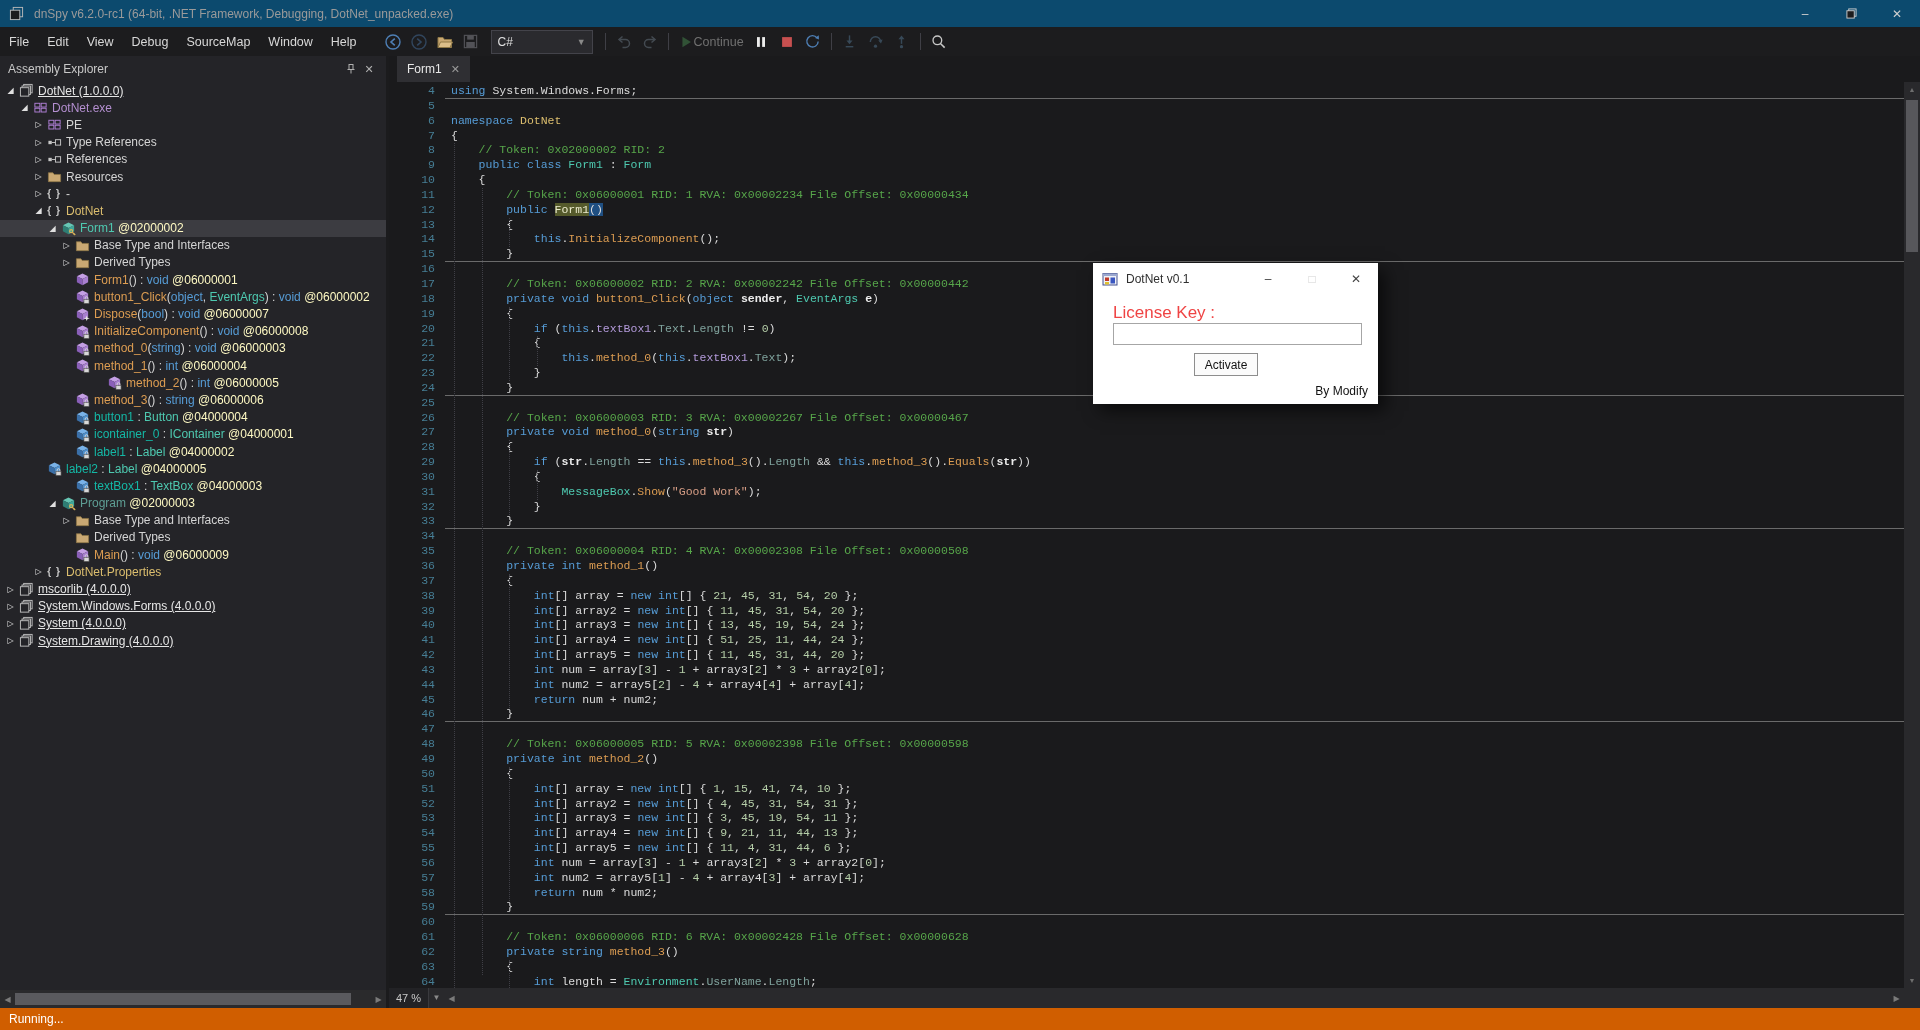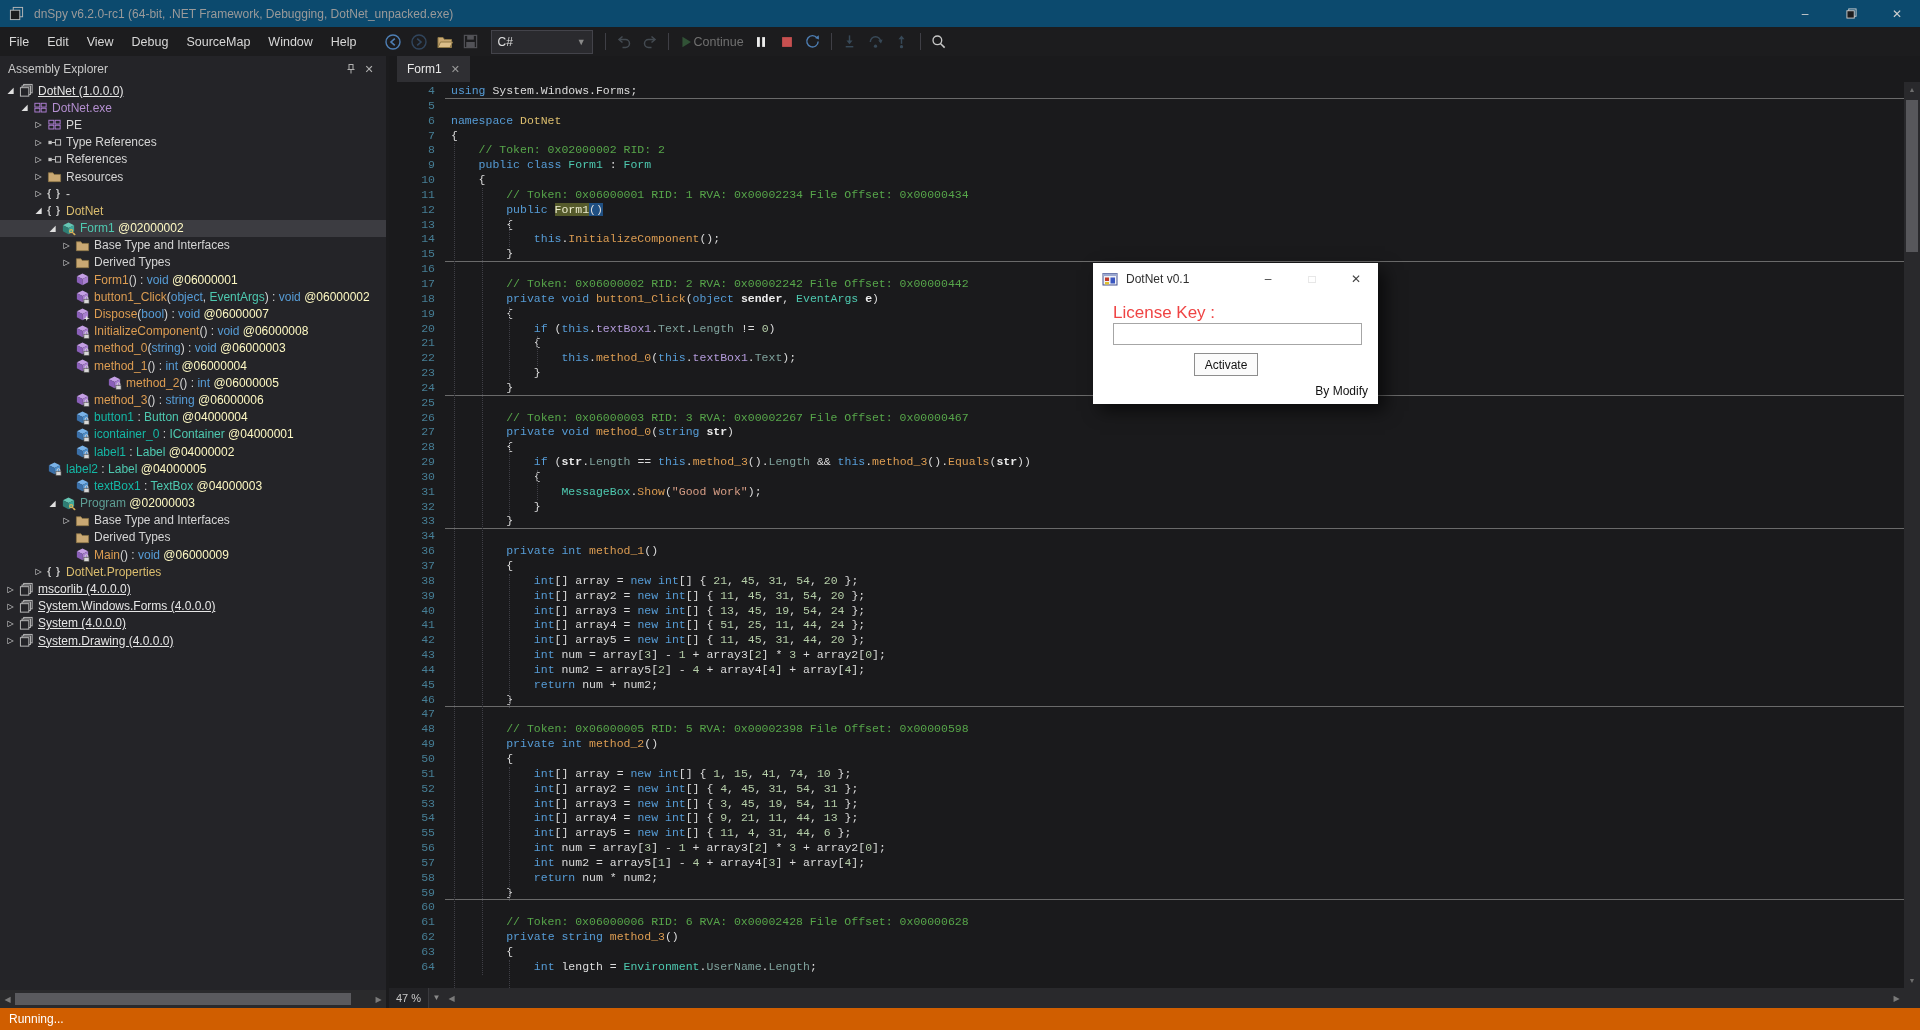--- a/index.html
+++ b/index.html
@@ -487,20 +487,21 @@
       <div class="cl"><span class="ln">25</span></div>
       <div class="cl"><span class="ln">26</span><span class="cs-c">        // Token: 0x06000003 RID: 3 RVA: 0x00002267 File Offset: 0x00000467</span></div>
       <div class="cl"><span class="ln">27</span><span class="cs-w">        </span><span class="cs-k">private void </span><span class="cs-m">method_0</span><span class="cs-w">(</span><span class="cs-k">string</span><span class="cs-b"> str</span><span class="cs-w">)</span></div>
       <div class="cl"><span class="ln">28</span><span class="cs-w">        {</span></div>
       <div class="cl"><span class="ln">29</span><span class="cs-w">            </span><span class="cs-k">if</span><span class="cs-w"> (</span><span class="cs-b">str</span><span class="cs-w">.</span><span class="cs-p">Length</span><span class="cs-w"> == </span><span class="cs-k">this</span><span class="cs-w">.</span><span class="cs-m">method_3</span><span class="cs-w">().</span><span class="cs-p">Length</span><span class="cs-w"> &amp;&amp; </span><span class="cs-k">this</span><span class="cs-w">.</span><span class="cs-m">method_3</span><span class="cs-w">().</span><span class="cs-m">Equals</span><span class="cs-w">(</span><span class="cs-b">str</span><span class="cs-w">))</span></div>
       <div class="cl"><span class="ln">30</span><span class="cs-w">            {</span></div>
       <div class="cl"><span class="ln">31</span><span class="cs-w">                </span><span class="cs-t">MessageBox</span><span class="cs-w">.</span><span class="cs-m">Show</span><span class="cs-w">(</span><span class="cs-s">"Good Work"</span><span class="cs-w">);</span></div>
       <div class="cl"><span class="ln">32</span><span class="cs-w">            }</span></div>
       <div class="cl sep"><span class="ln">33</span><span class="cs-w">        }</span></div>
       <div class="cl"><span class="ln">34</span></div>
+      <div class="cl"><span class="ln">35</span><span class="cs-c">        // Token: 0x06000004 RID: 4 RVA: 0x00002308 File Offset: 0x00000508</span></div>
       <div class="cl"><span class="ln">36</span><span class="cs-w">        </span><span class="cs-k">private int </span><span class="cs-m">method_1</span><span class="cs-w">()</span></div>
       <div class="cl"><span class="ln">37</span><span class="cs-w">        {</span></div>
       <div class="cl"><span class="ln">38</span><span class="cs-w">            </span><span class="cs-k">int</span><span class="cs-w">[] array = </span><span class="cs-k">new int</span><span class="cs-w">[] { </span><span class="cs-n">21</span><span class="cs-w">, </span><span class="cs-n">45</span><span class="cs-w">, </span><span class="cs-n">31</span><span class="cs-w">, </span><span class="cs-n">54</span><span class="cs-w">, </span><span class="cs-n">20</span><span class="cs-w"> };</span></div>
       <div class="cl"><span class="ln">39</span><span class="cs-w">            </span><span class="cs-k">int</span><span class="cs-w">[] array2 = </span><span class="cs-k">new int</span><span class="cs-w">[] { </span><span class="cs-n">11</span><span class="cs-w">, </span><span class="cs-n">45</span><span class="cs-w">, </span><span class="cs-n">31</span><span class="cs-w">, </span><span class="cs-n">54</span><span class="cs-w">, </span><span class="cs-n">20</span><span class="cs-w"> };</span></div>
       <div class="cl"><span class="ln">40</span><span class="cs-w">            </span><span class="cs-k">int</span><span class="cs-w">[] array3 = </span><span class="cs-k">new int</span><span class="cs-w">[] { </span><span class="cs-n">13</span><span class="cs-w">, </span><span class="cs-n">45</span><span class="cs-w">, </span><span class="cs-n">19</span><span class="cs-w">, </span><span class="cs-n">54</span><span class="cs-w">, </span><span class="cs-n">24</span><span class="cs-w"> };</span></div>
       <div class="cl"><span class="ln">41</span><span class="cs-w">            </span><span class="cs-k">int</span><span class="cs-w">[] array4 = </span><span class="cs-k">new int</span><span class="cs-w">[] { </span><span class="cs-n">51</span><span class="cs-w">, </span><span class="cs-n">25</span><span class="cs-w">, </span><span class="cs-n">11</span><span class="cs-w">, </span><span class="cs-n">44</span><span class="cs-w">, </span><span class="cs-n">24</span><span class="cs-w"> };</span></div>
       <div class="cl"><span class="ln">42</span><span class="cs-w">            </span><span class="cs-k">int</span><span class="cs-w">[] array5 = </span><span class="cs-k">new int</span><span class="cs-w">[] { </span><span class="cs-n">11</span><span class="cs-w">, </span><span class="cs-n">45</span><span class="cs-w">, </span><span class="cs-n">31</span><span class="cs-w">, </span><span class="cs-n">44</span><span class="cs-w">, </span><span class="cs-n">20</span><span class="cs-w"> };</span></div>
       <div class="cl"><span class="ln">43</span><span class="cs-w">            </span><span class="cs-k">int</span><span class="cs-w"> num = array[</span><span class="cs-n">3</span><span class="cs-w">] - </span><span class="cs-n">1</span><span class="cs-w"> + array3[</span><span class="cs-n">2</span><span class="cs-w">] * </span><span class="cs-n">3</span><span class="cs-w"> + array2[</span><span class="cs-n">0</span><span class="cs-w">];</span></div>
       <div class="cl"><span class="ln">44</span><span class="cs-w">            </span><span class="cs-k">int</span><span class="cs-w"> num2 = array5[</span><span class="cs-n">2</span><span class="cs-w">] - </span><span class="cs-n">4</span><span class="cs-w"> + array4[</span><span class="cs-n">4</span><span class="cs-w">] + array[</span><span class="cs-n">4</span><span class="cs-w">];</span></div>
       <div class="cl"><span class="ln">45</span><span class="cs-w">            </span><span class="cs-k">return</span><span class="cs-w"> num + num2;</span></div>

